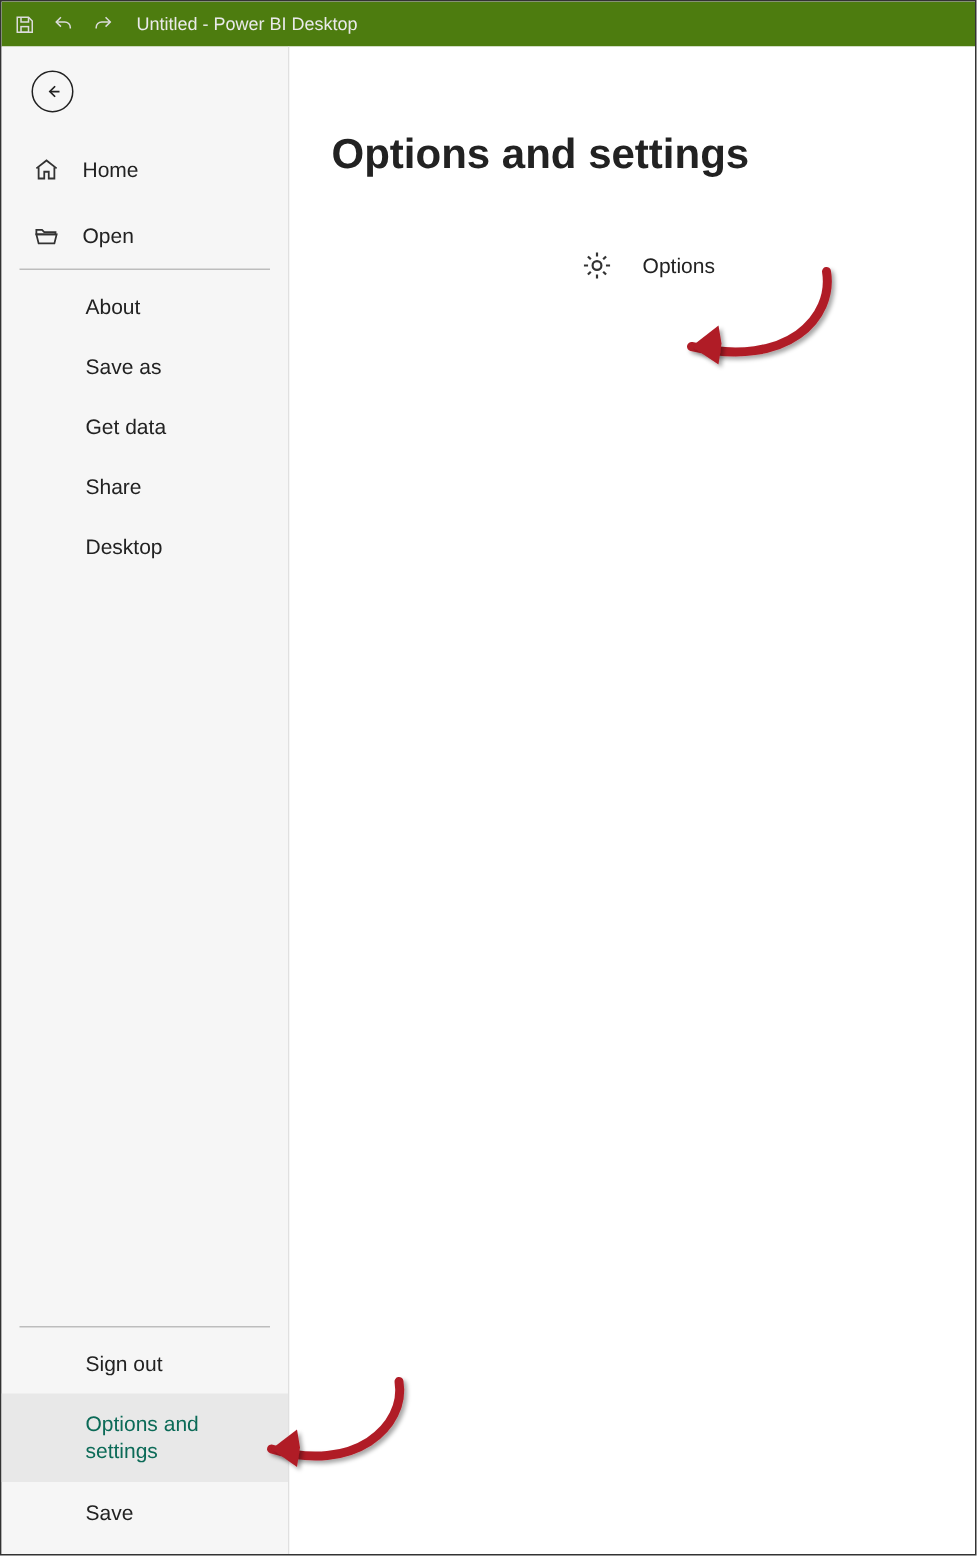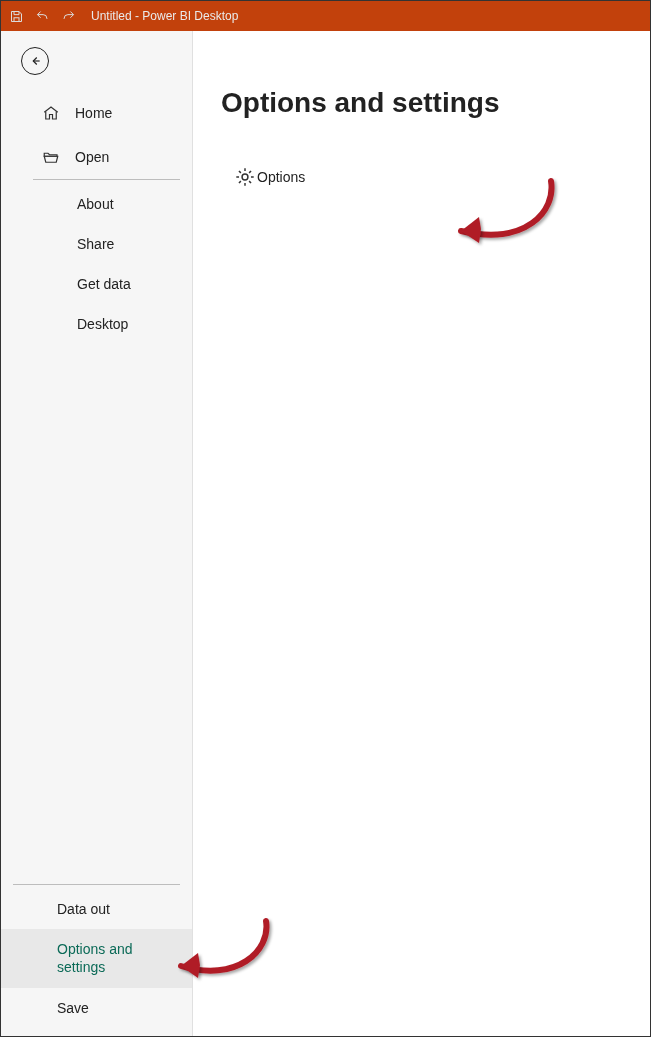--- a/index.html
+++ b/index.html
@@ -10,21 +10,21 @@
     color: #222;
     background: #fff;
     width: 651px;
     height: 1037px;
     border: 1px solid #333;
     position: relative;
     overflow: hidden;
   }
   .titlebar {
     height: 30px;
-    background: #c2410c;
+    background: #4d7c0f;
     display: flex;
     align-items: center;
     padding: 12px 6px;
     color: #e0e0e0;
     font-size: 12px;
     gap: 8px;
   }
   .titlebar .tb-icon {
     width: 18px;
     height: 18px;
@@ -55,21 +55,20 @@
     border: 1.4px solid #222;
     border-radius: 50%;
     display: flex;
     align-items: center;
     justify-content: center;
     margin: 4px 0 16px 20px;
     cursor: pointer;
   }
   .menu-top {
     flex: 0 0 auto;
-    padding-left: 20px;
   }
   .menu-item {
     display: flex;
     align-items: center;
     padding: 12px 10px 12px 20px;
     gap: 14px;
     cursor: pointer;
   }
   .menu-item .mi-icon {
     width: 20px;
@@ -105,22 +104,24 @@
   }
   .main h1 {
     font-size: 28px;
     font-weight: 700;
     color: #222;
     margin-bottom: 30px;
   }
   .option-row {
     display: flex;
     align-items: center;
+    gap: 18px;
     padding: 16px 0 16px 12px;
     cursor: pointer;
+    justify-content: center;
   }
   .option-row .oi-icon {
     width: 24px;
     height: 24px;
     display: flex;
     align-items: center;
     justify-content: center;
   }
   .option-row .o-label { font-size: 14px; color: #222; }
   
@@ -185,34 +186,37 @@
         </span>
         <span class="label">Open</span>
       </div>
 
       <div class="divider"></div>
 
       <div class="menu-item no-icon">
         <span class="label">About</span>
       </div>
       <div class="menu-item no-icon">
+        <span class="label">Save as</span>
+      </div>
+      <div class="menu-item no-icon">
+        <span class="label">Get data</span>
+      </div>
+      <div class="menu-item no-icon">
         <span class="label">Share</span>
-      </div>
-      <div class="menu-item no-icon">
-        <span class="label">Get data</span>
       </div>
       <div class="menu-item no-icon">
         <span class="label">Desktop</span>
       </div>
     </div>
 
     <div class="menu-bottom">
       <div class="divider"></div>
       <div class="menu-item no-icon">
-        <span class="label">Data out</span>
+        <span class="label">Sign out</span>
       </div>
       <div class="menu-item no-icon selected">
         <span class="label">Options and settings</span>
       </div>
       <div class="menu-item no-icon">
         <span class="label">Save</span>
       </div>
     </div>
   </div>
 

